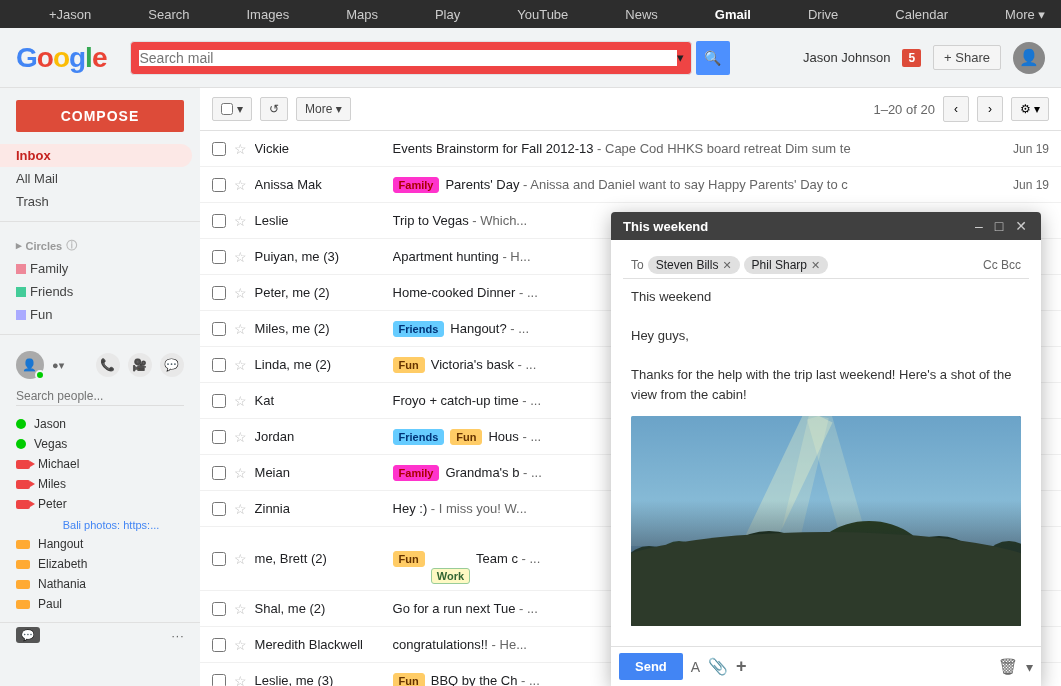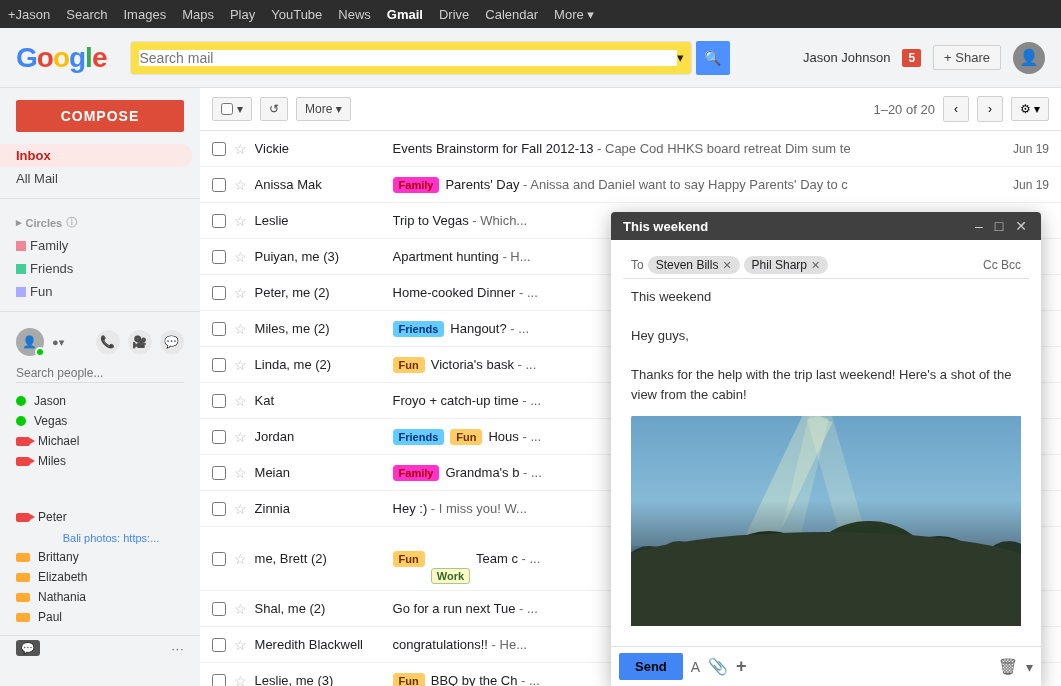--- a/index.html
+++ b/index.html
@@ -9,21 +9,21 @@
     .top-nav {
       background: #2d2d2d;
       color: #ccc;
       height: 28px;
       display: flex;
       align-items: center;
       padding: 0 8px;
       gap: 16px;
       font-size: 13px;
     }
-    .top-nav a { color: #ccc; text-decoration: none; cursor: pointer; }
+    .top-nav a { color: #ccc; text-decoration: none; cursor: pointer; margin-left: 41px; }
     .top-nav .gmail-link { color: #fff; font-weight: bold; }
     .top-nav .more-link { display: flex; align-items: center; gap: 2px; }
 
     
     .header-bar {
       background: #f1f3f4;
       height: 60px;
       display: flex;
       align-items: center;
       padding: 0 16px;
@@ -47,21 +47,21 @@
       flex: 1;
       max-width: 600px;
       display: flex;
       align-items: center;
       gap: 4px;
     }
     .search-input-wrap {
       flex: 1;
       border: 1px solid #dfe1e5;
       border-radius: 4px;
-      background: #fde047;
+      background: #ef4444;
       display: flex;
       align-items: center;
       height: 34px;
       padding: 0 8px;
     }
     .search-input {
       border: none;
       outline: none;
       width: 100%;
       font-size: 14px;
@@ -463,21 +463,21 @@
 
     .compose-toolbar {
       display: flex;
       align-items: center;
       padding: 6px 8px;
       border-top: 1px solid #e0e0e0;
       gap: 8px;
     }
     .send-btn {
       background: #4285f4;
-      color: #000000;
+      color: #ffffff;
       border: none;
       border-radius: 2px;
       padding: 6px 16px;
       font-size: 13px;
       cursor: pointer;
       font-weight: bold;
     }
     .compose-format-icon {
       color: #666; font-size: 14px; cursor: pointer;
     }
@@ -552,20 +552,23 @@
 
   <div class="sidebar">
     <button class="compose-btn">COMPOSE</button>
 
     <div class="sidebar-item active">
       <span>Inbox</span>
     </div>
     <div class="sidebar-item">
       <span>All Mail</span>
     </div>
+    <div class="sidebar-item">
+      <span>Trash</span>
+    </div>
 
     <div class="sidebar-divider"></div>
 
     <div class="sidebar-section-title">
       <span class="circles-label">
         ▸ <span>Circles</span>
         <span style="color:#bbb;">ⓘ</span>
       </span>
     </div>
 
@@ -614,29 +617,29 @@
       <div class="person-item">
         <div class="video-icon-small"></div>
         <span class="person-name">Michael</span>
       </div>
       
       <div class="person-item">
         <div class="video-icon-small"></div>
         <span class="person-name">Miles</span>
       </div>
       
-      <div class="person-item" style="flex-wrap:wrap;margin-top:36px;">
+      <div class="person-item" style="flex-wrap:wrap;">
         <div class="video-icon-small"></div>
         <span class="person-name">Peter</span>
         <span class="peter-sub" style="font-size:11px;color:#4285f4;width:100%;padding-left:22px;">Bali photos: https:...</span>
       </div>
       
       <div class="person-item">
         <div class="yellow-video" style="background:#fa3;width:14px;height:9px;border-radius:2px;flex-shrink:0;"></div>
-        <span class="person-name">Brittany</span>
+        <span class="person-name">Hangout</span>
       </div>
       
       <div class="person-item">
         <div class="yellow-video" style="background:#fa3;width:14px;height:9px;border-radius:2px;flex-shrink:0;"></div>
         <span class="person-name">Elizabeth</span>
       </div>
       
       <div class="person-item">
         <div class="yellow-video" style="background:#fa3;width:14px;height:9px;border-radius:2px;flex-shrink:0;"></div>
         <span class="person-name">Nathania</span>

